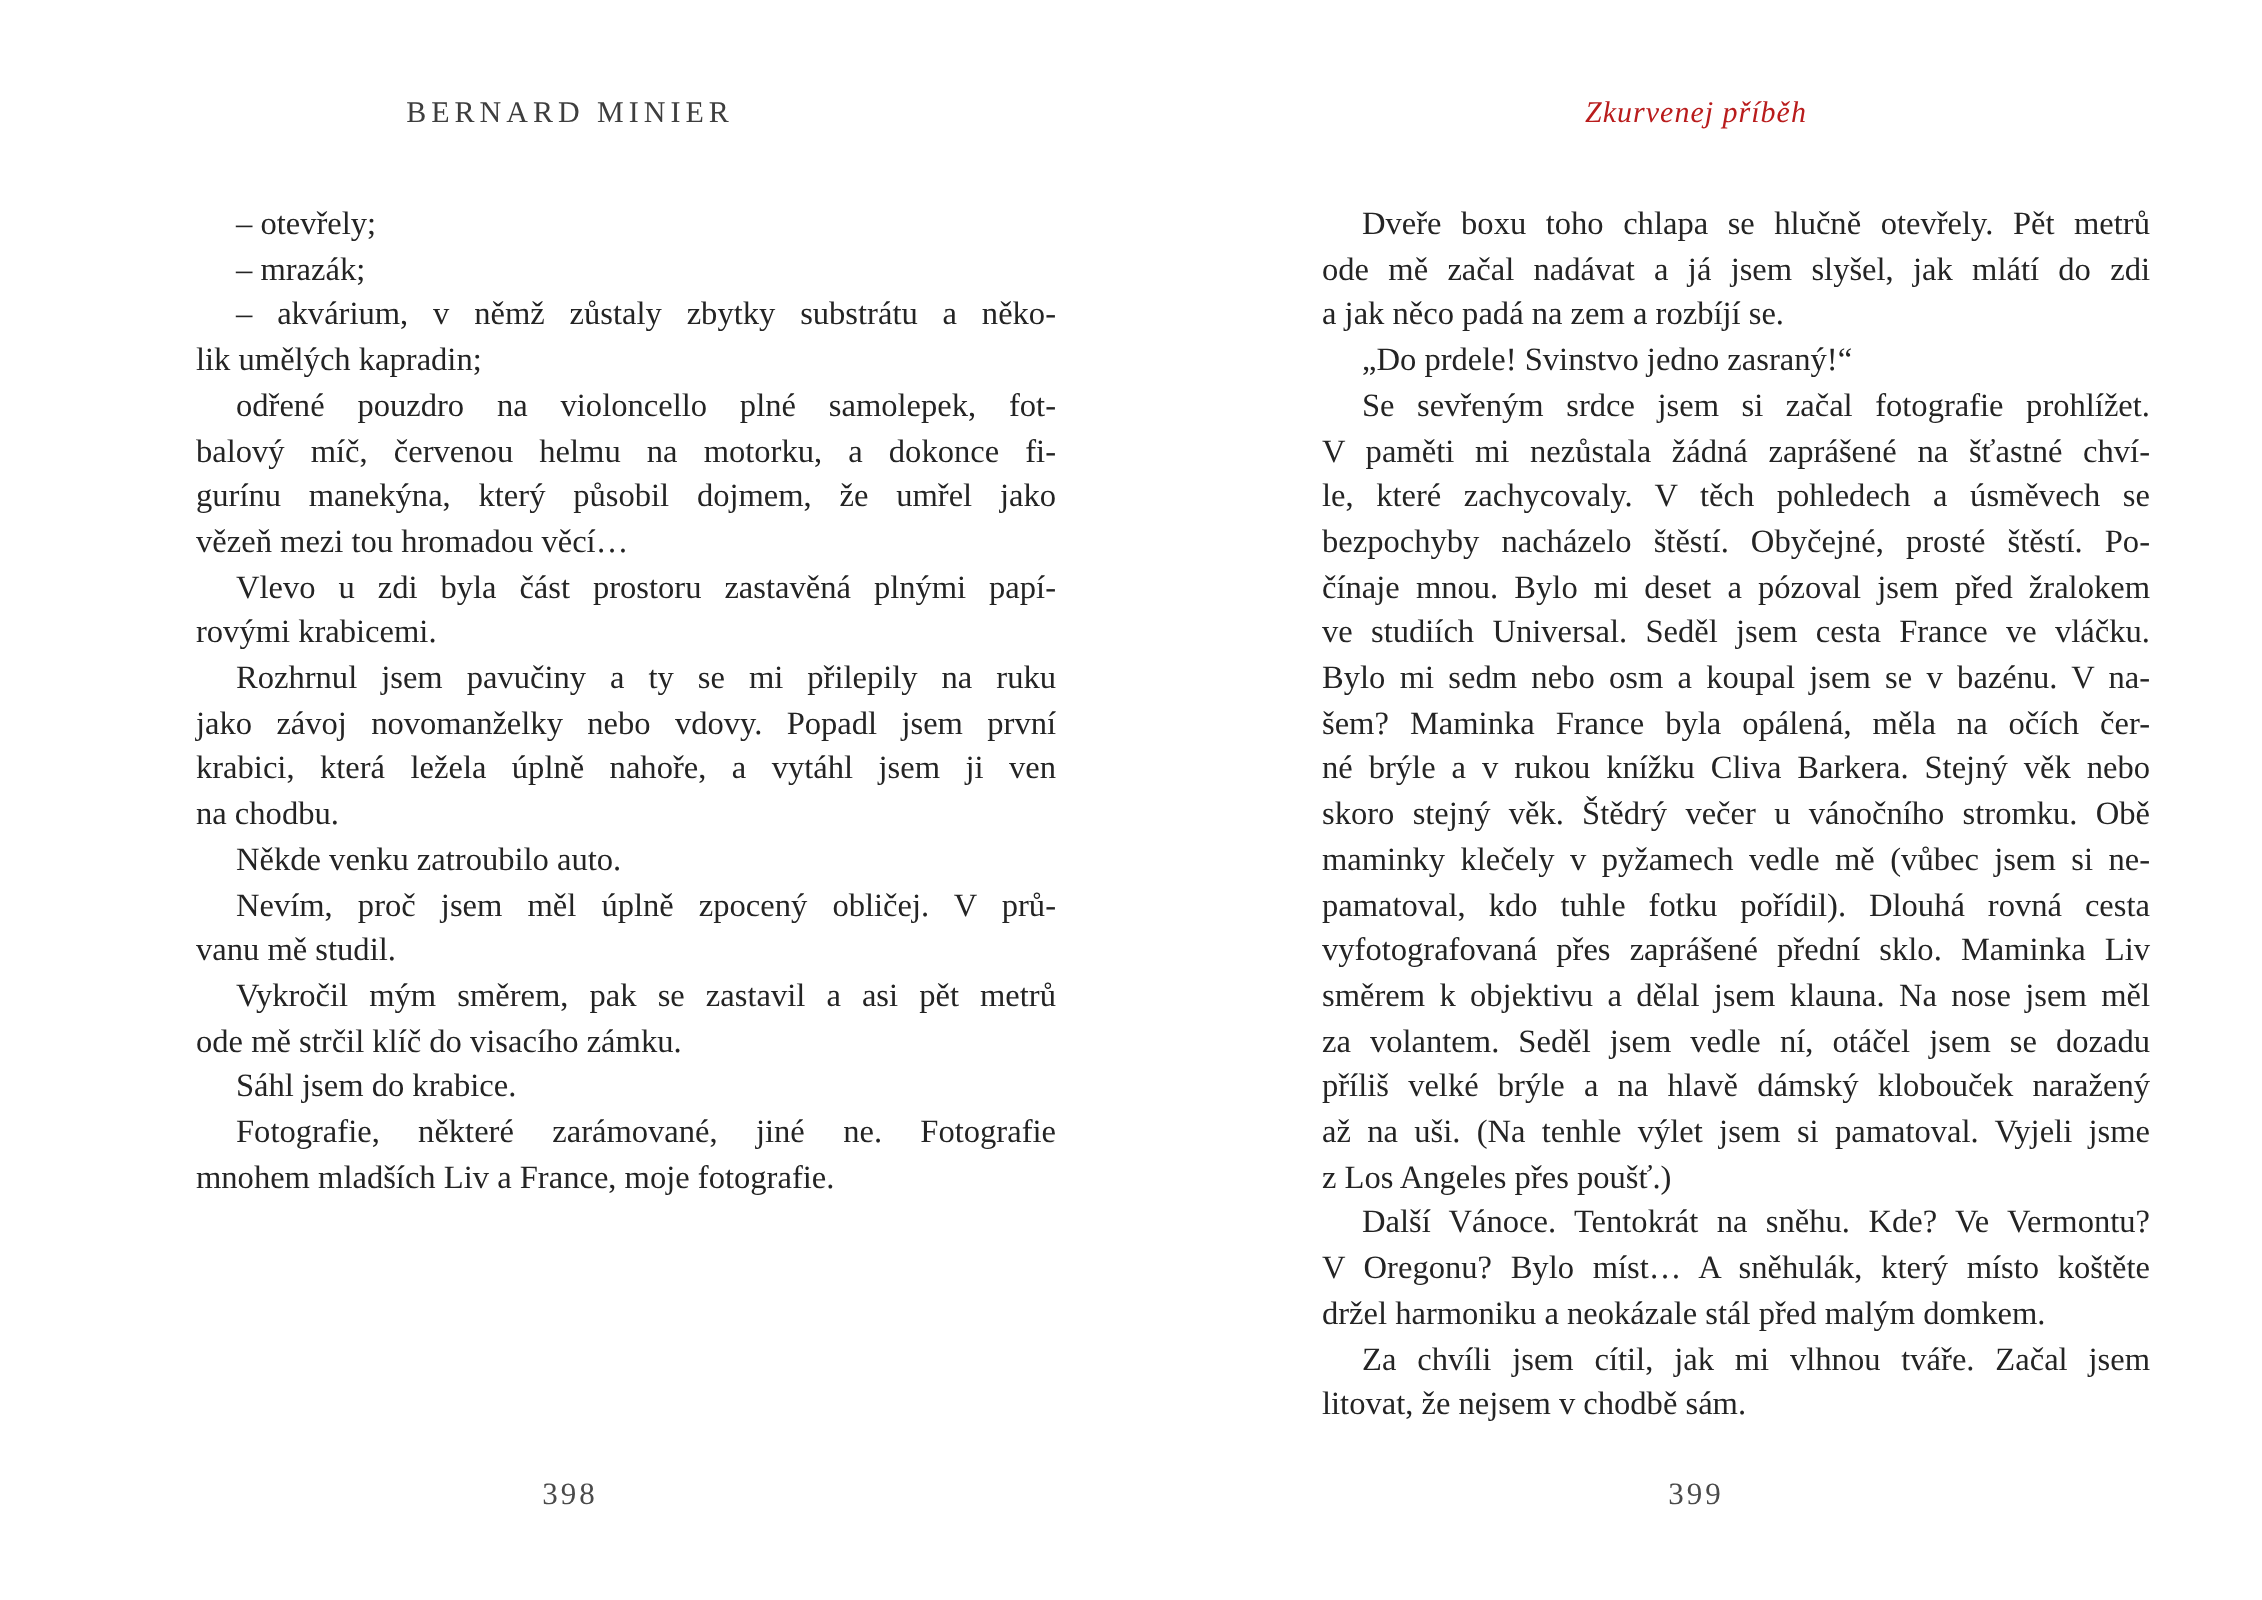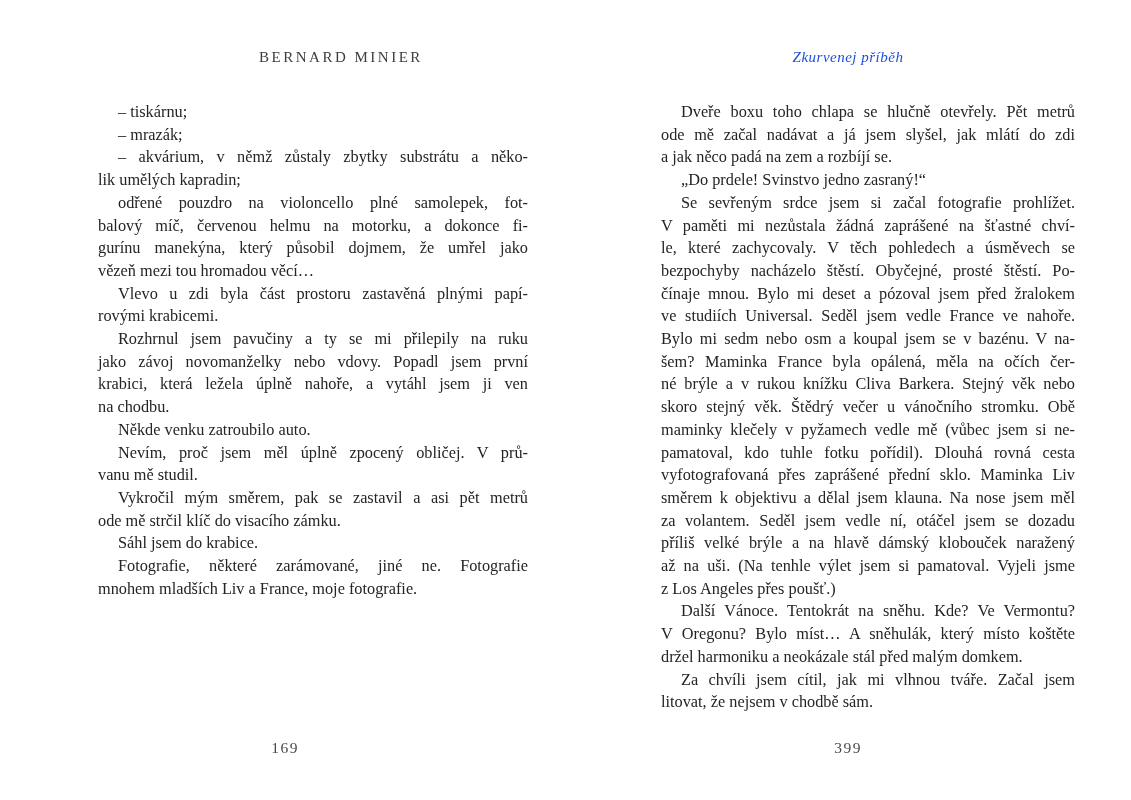--- a/index.html
+++ b/index.html
@@ -22,32 +22,31 @@
   }
   .running-header {
     position: absolute;
     top: 49px;
     height: 20px;
     text-align: center;
     font-size: 15px;
     color: #3e3e3e;
   }
   .running-header.author {
-    left: 12px;
+    left: 0;
     width: 570px;
     letter-spacing: 2.5px;
     font-variant: normal;
-    padding-left: 44px;
   }
   .running-header.title {
     left: 565px;
     width: 566px;
     font-style: italic;
     letter-spacing: 0.5px;
-    color: #1d4ed8;
+    color: #b91c1c;
   }
   .text-column {
     position: absolute;
     top: 101px;
     font-size: 16.3px;
     line-height: 22.7px;
     color: var(--ink, #242424);
   }
   .text-column.left {
     left: 98px;
@@ -94,21 +93,21 @@
 <body style="--paper: #ffffff; --ink: #242424;">
 
 <div class="spread">
 
   <div class="running-header author">BERNARD MINIER</div>
 
   <div class="running-header title">Zkurvenej příběh</div>
 
   <div class="text-column left" id="left-text">
       <div class="para">
-        <div class="line first">– tiskárnu;</div>
+        <div class="line first">– otevřely;</div>
       </div>
       <div class="para">
         <div class="line first">– mrazák;</div>
       </div>
       <div class="para">
         <div class="line first just">– akvárium, v němž zůstaly zbytky substrátu a něko-</div>
         <div class="line">lik umělých kapradin;</div>
       </div>
       <div class="para">
         <div class="line first just">odřené pouzdro na violoncello plné samolepek, fot-</div>
@@ -154,21 +153,21 @@
       </div>
       <div class="para">
         <div class="line first">„Do prdele! Svinstvo jedno zasraný!“</div>
       </div>
       <div class="para">
         <div class="line first just">Se sevřeným srdce jsem si začal fotografie prohlížet.</div>
         <div class="line just">V paměti mi nezůstala žádná zaprášené na šťastné chví-</div>
         <div class="line just">le, které zachycovaly. V těch pohledech a úsměvech se</div>
         <div class="line just">bezpochyby nacházelo štěstí. Obyčejné, prosté štěstí. Po-</div>
         <div class="line just">čínaje mnou. Bylo mi deset a pózoval jsem před žralokem</div>
-        <div class="line just">ve studiích Universal. Seděl jsem vedle France ve nahoře.</div>
+        <div class="line just">ve studiích Universal. Seděl jsem cesta France ve vláčku.</div>
         <div class="line just">Bylo mi sedm nebo osm a koupal jsem se v bazénu. V na-</div>
         <div class="line just">šem? Maminka France byla opálená, měla na očích čer-</div>
         <div class="line just">né brýle a v rukou knížku Cliva Barkera. Stejný věk nebo</div>
         <div class="line just">skoro stejný věk. Štědrý večer u vánočního stromku. Obě</div>
         <div class="line just">maminky klečely v pyžamech vedle mě (vůbec jsem si ne-</div>
         <div class="line just">pamatoval, kdo tuhle fotku pořídil). Dlouhá rovná cesta</div>
         <div class="line just">vyfotografovaná přes zaprášené přední sklo. Maminka Liv</div>
         <div class="line just">směrem k objektivu a dělal jsem klauna. Na nose jsem měl</div>
         <div class="line just">za volantem. Seděl jsem vedle ní, otáčel jsem se dozadu</div>
         <div class="line just">příliš velké brýle a na hlavě dámský klobouček naražený</div>
@@ -179,17 +178,17 @@
         <div class="line first just">Další Vánoce. Tentokrát na sněhu. Kde? Ve Vermontu?</div>
         <div class="line just">V Oregonu? Bylo míst… A sněhulák, který místo koštěte</div>
         <div class="line">držel harmoniku a neokázale stál před malým domkem.</div>
       </div>
       <div class="para">
         <div class="line first just">Za chvíli jsem cítil, jak mi vlhnou tváře. Začal jsem</div>
         <div class="line">litovat, že nejsem v chodbě sám.</div>
       </div>
     </div>
 
-  <div class="page-number left-num">169</div>
+  <div class="page-number left-num">398</div>
 
   <div class="page-number right-num">399</div>
 
 </div>
 
 </body></html>

